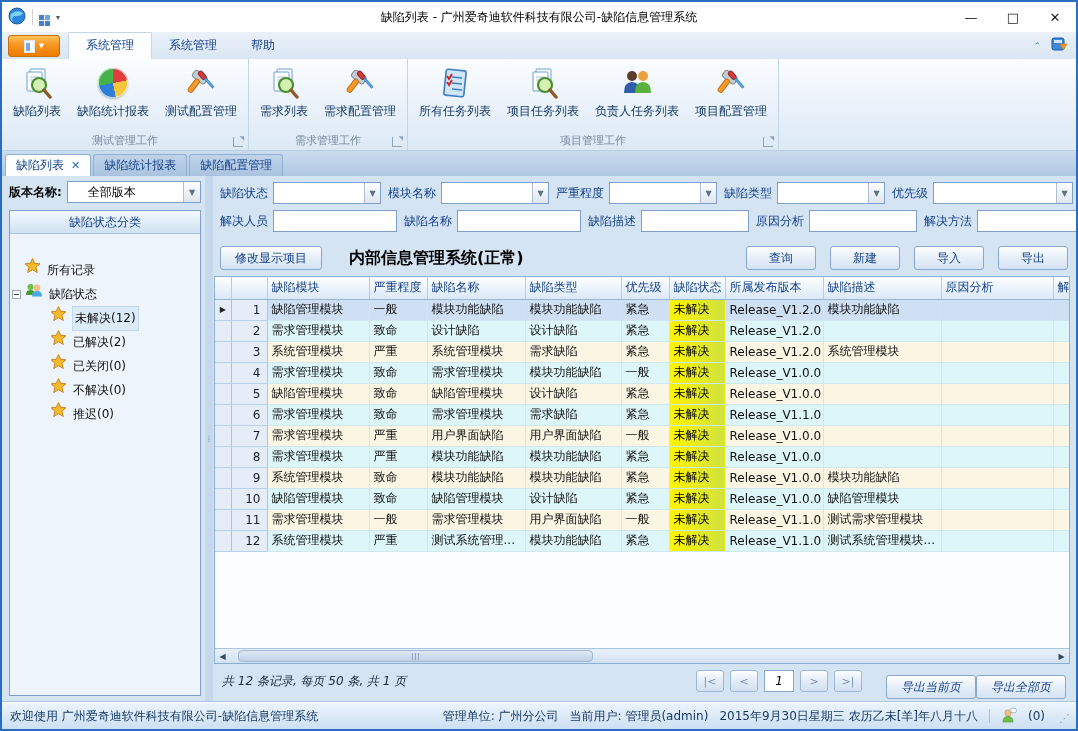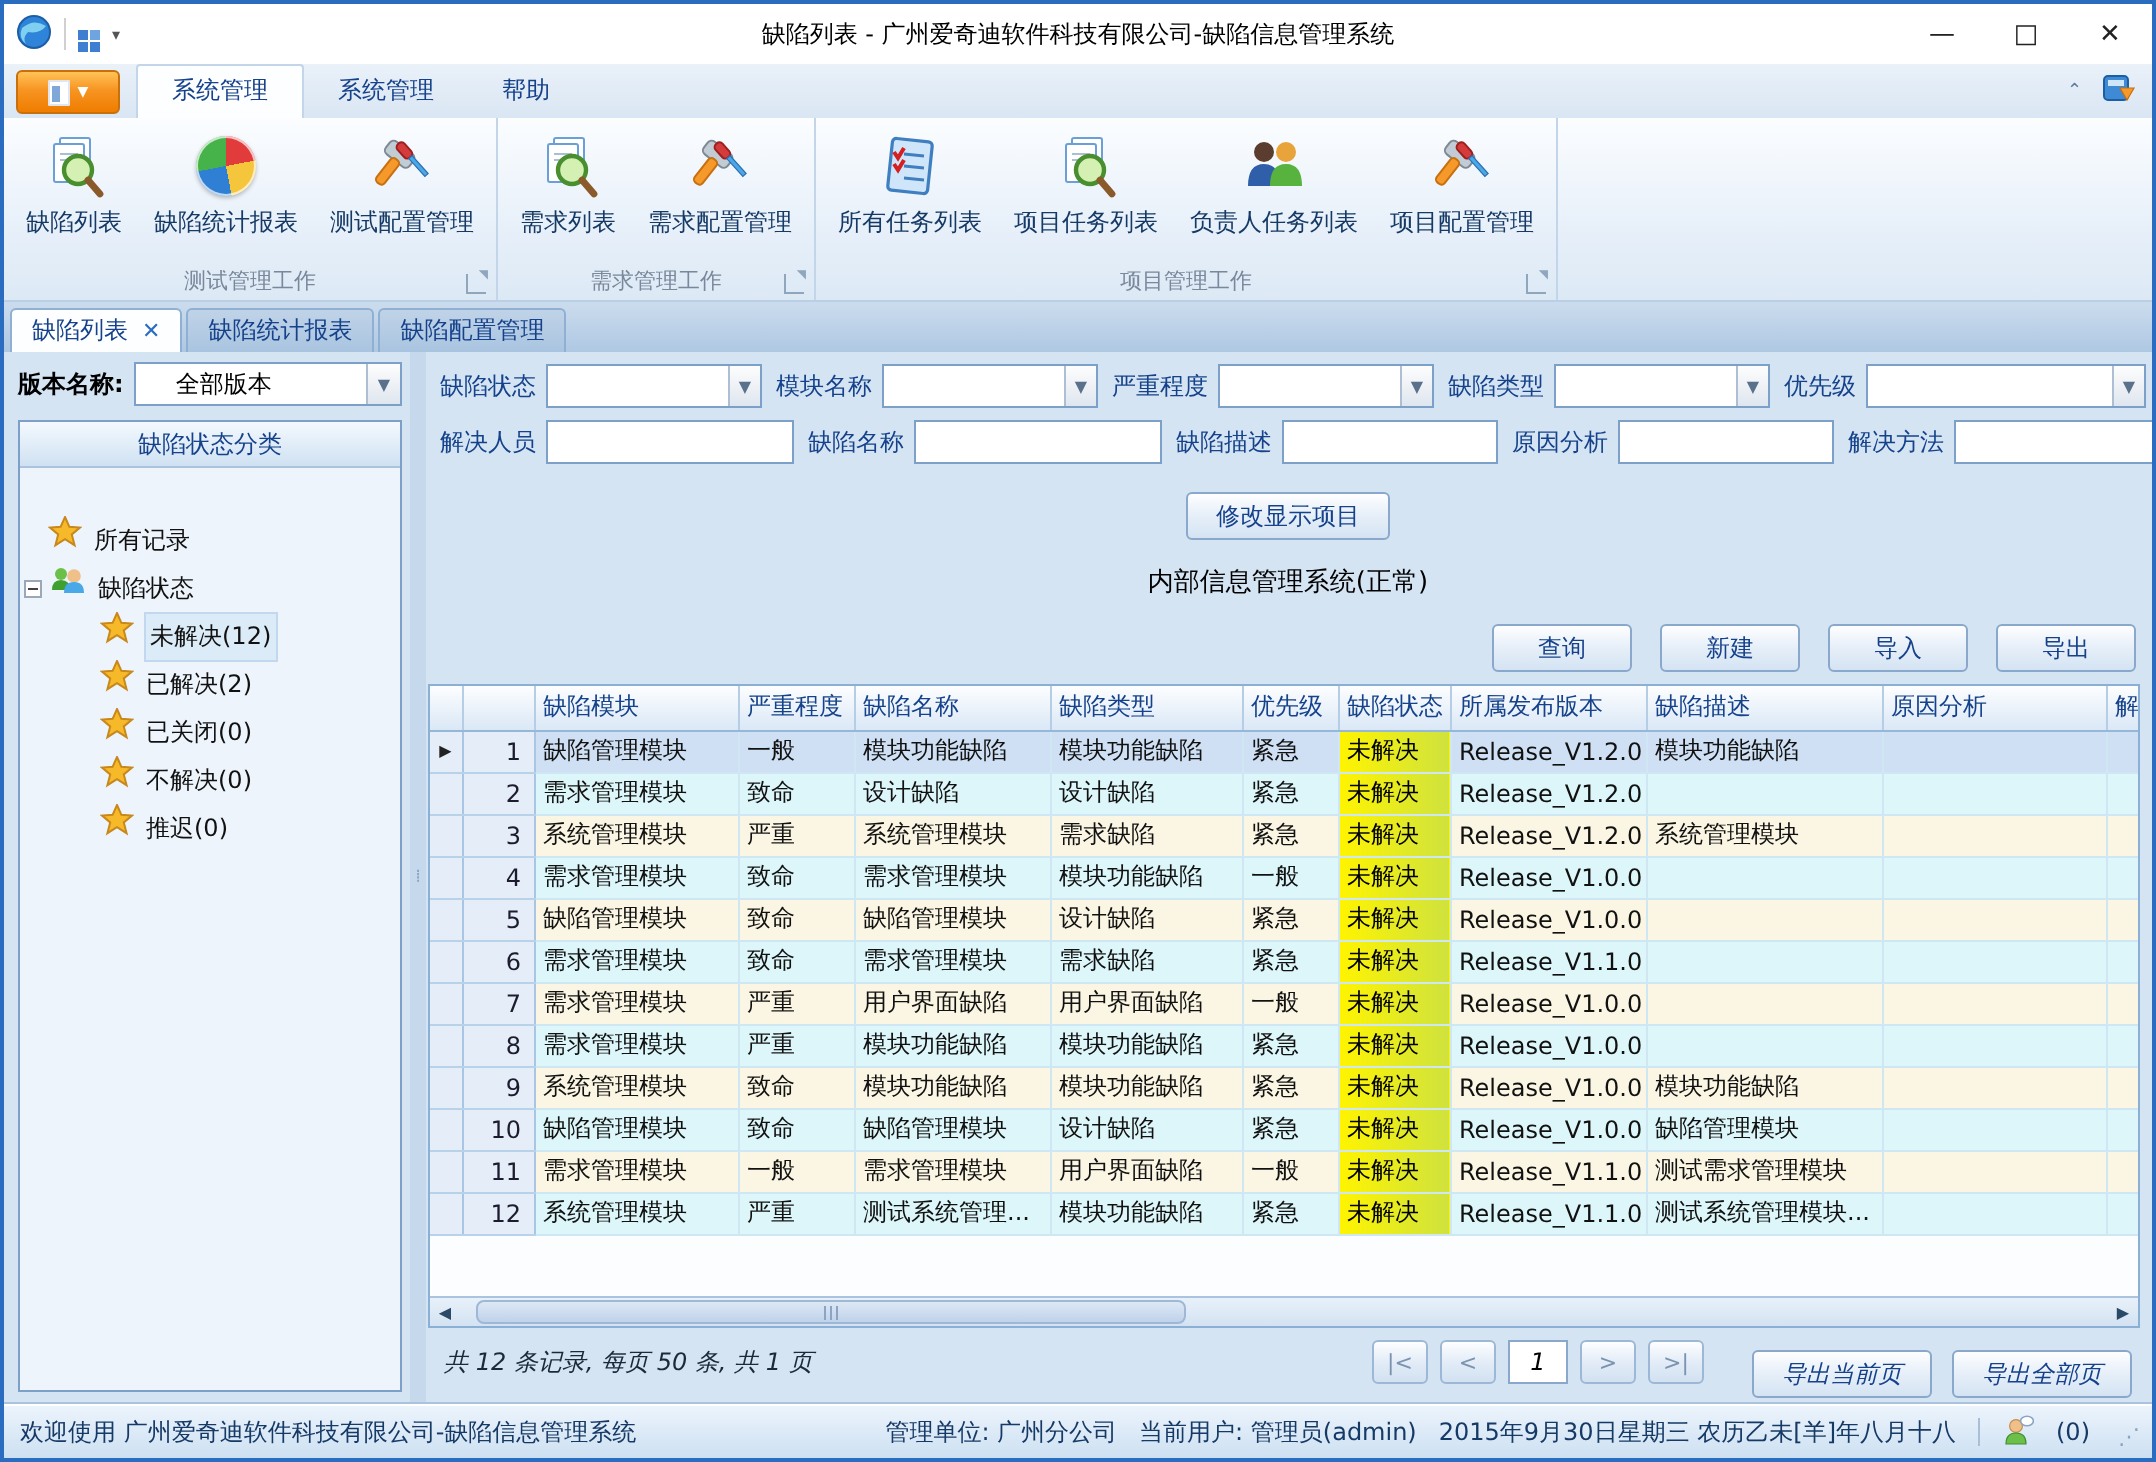--- a/index.html
+++ b/index.html
@@ -94,25 +94,25 @@
   .frow { display:flex; align-items:center; margin-bottom:6px; gap:7px; }
   .fcell { display:flex; align-items:center; gap:5px; }
   .flabel { color:#15428b; white-space:nowrap; }
   .fcombo { width:108px; height:22px; background:#fff; border:1px solid #7da0c8; display:flex; }
   .fcombo .sp { flex:1; }
   .fcombo .arrow { width:16px; background:linear-gradient(#fdfdfd,#dfe6ef); border-left:1px solid #aebfd4;
                    display:flex; align-items:center; justify-content:center; color:#5a718c; font-size:8px; }
   .ftext { width:124px; height:22px; background:#fff; border:1px solid #7da0c8; padding:0 3px; font:inherit; }
 
   
-  .actionbar { display:flex; align-items:center; gap:12px; padding:2px 2px 6px 6px;flex-direction:column; }
+  .actionbar { display:flex; align-items:center; gap:27px; padding:2px 2px 6px 6px; }
   .btn { height:24px; padding:0 14px; border:1px solid #89a8cc; border-radius:3px; color:#15428b;
          background:linear-gradient(#fefeff,#e8f0f9 45%,#d4e3f3); display:flex; align-items:center; justify-content:center;
          white-space:nowrap; }
-  .sys-label { font-weight:normal; color:#000; font-size:13px; }
+  .sys-label { font-weight:bold; color:#000; font-size:16px; }
   .ab-right { margin-left:auto; display:flex; gap:14px; }
   .ab-right .btn { min-width:70px; }
 
   
   .gridwrap { flex:1; min-height:0; border:1px solid #8ab0d6; background:#fbfdff; position:relative; overflow:hidden; }
   .gridclip { position:absolute; inset:0 0 15px 0; overflow:hidden; }
   table.grid { border-collapse:collapse; table-layout:fixed; width:948px; }
   .grid th { height:22px; background:linear-gradient(#fdfeff,#dae8f6); border-right:1px solid #b5cee6;
              border-bottom:1px solid #96b7d7; color:#15428b; font-weight:normal; text-align:left;
              padding:0 4px; overflow:hidden; white-space:nowrap; }
@@ -140,21 +140,21 @@
   .hs-thumb i { width:1px; height:7px; background:#8aa4c2; }
 
   
   .pagebar { height:38px; display:flex; align-items:center; padding:0 4px 4px 8px; gap:8px;font-style:italic; }
   .pg-summary { color:#1b2a3a; }
   .pg-group { margin-left:auto; display:flex; gap:6px; align-items:center; }
   .pg-btn { width:28px; height:22px; border:1px solid #9db8d6; border-radius:3px; color:#7a93b0;
             background:linear-gradient(#fdfeff,#e3ecf7 50%,#d2e1f1); display:flex; align-items:center;
             justify-content:center; font-size:11px; }
   .pg-input { width:30px; height:22px; border:1px solid #89a8cc; text-align:center; font:inherit; color:#000; background:#fff; }
-  .pg-exports { display:flex; gap:10px; margin-left:18px;margin-top:12px; }
+  .pg-exports { display:flex; margin-left:18px;margin-top:12px; }
 
   
   .statusbar { height:27px; flex:0 0 auto; background:linear-gradient(#ecf4fc,#cde0f2);
                border-top:1px solid #fff; box-shadow:0 -1px 0 #aac4e0; display:flex; align-items:center;
                padding:0 6px 0 8px; gap:14px; color:#163a66; position:relative; }
   .sb-right { margin-left:auto; display:flex; align-items:center; gap:11px; }
   .sb-sep { width:1px; height:14px; background:#a8bfd6; }
   .sb-count { color:#163a66; }
   .sb-grip { width:12px; height:12px; margin-left:2px; position:relative; }
   .sb-grip::after { content:"⋰"; position:absolute; right:0; bottom:-3px; color:#8aa4c2; font-size:11px; }

